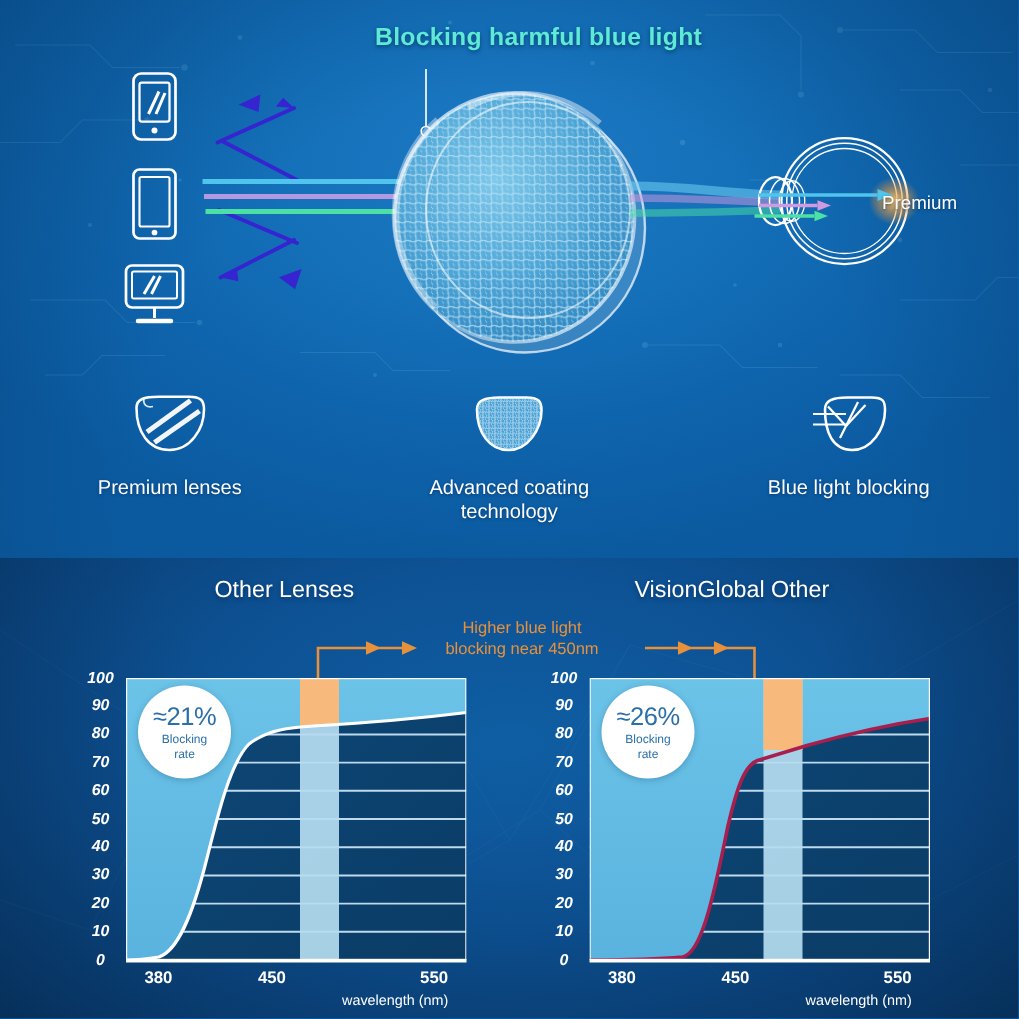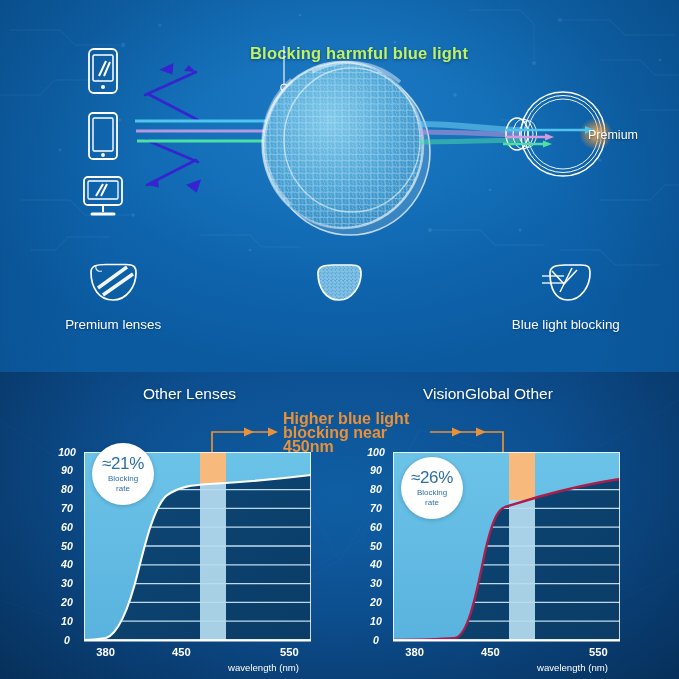--- a/index.html
+++ b/index.html
@@ -23,22 +23,22 @@
   }
   .vig{
     position:absolute;inset:0;
     background:radial-gradient(ellipse 80% 80% at 50% 45%, rgba(0,0,0,0) 45%, rgba(2,30,60,.30) 100%);
     pointer-events:none;
   }
   .circuit{position:absolute;inset:0;opacity:.30;pointer-events:none;}
 
   
   .hero-title{
-    position:absolute;left:250px;top:44px;
-    font-size:16.5px;font-weight:bold;color:#bef264;
+    position:absolute;left:250px;top:16px;
+    font-size:16.5px;font-weight:bold;color:#5eead4;
     letter-spacing:.2px;white-space:nowrap;
     text-shadow:0 1px 3px rgba(0,30,70,.55);
   }
   .callout-line{position:absolute;left:266px;top:46px;width:36px;height:48px;}
 
   .dev{position:absolute;color:#fff;}
   .dev svg{display:block;}
 
   .macula-label{
     position:absolute;left:588px;top:128px;
@@ -62,22 +62,22 @@
   
   .chart-title{
     position:absolute;font-size:15.5px;color:#ffffff;white-space:nowrap;
     text-shadow:0 1px 3px rgba(0,30,70,.5);
   }
   #title-left{left:143px;top:385px;}
   #title-right{left:423px;top:385px;}
 
   .ann-text{
     position:absolute;left:283px;top:412px;width:130px;
-    text-align:left;color:#e8913a;font-weight:bold;
-    font-size:16px;line-height:14px;white-space:pre-line;
+    text-align:center;color:#e8913a;font-weight:normal;
+    font-size:11px;line-height:14px;white-space:pre-line;
   }
 
   .axis-num{
     position:absolute;color:#ffffff;font-size:10.6px;font-weight:bold;
     text-align:center;width:22px;font-style:italic;
   }
   .xtick{
     position:absolute;color:#ffffff;font-size:11.2px;font-weight:bold;
     text-align:center;width:40px;
   }
@@ -289,20 +289,22 @@
           <defs>
             <pattern id="mesh" width="4" height="3.6" patternUnits="userSpaceOnUse">
               <circle cx="1" cy="1" r="1.1" fill="none" stroke="#cfeafb" stroke-width="0.5"></circle>
               <circle cx="3" cy="2.8" r="1.1" fill="none" stroke="#cfeafb" stroke-width="0.5"></circle>
             </pattern>
           </defs>
           <path id="coatShape" d="M6 11 C6 5, 11 3, 21 3 L39 3 C47 3, 49 5.5, 49 11.5 C49 24, 40 38, 27 38 C14 38, 6 26, 6 11 Z" fill="#4ea3d4" stroke="#ffffff" stroke-width="1.7"></path>
           <path d="M6 11 C6 5, 11 3, 21 3 L39 3 C47 3, 49 5.5, 49 11.5 C49 24, 40 38, 27 38 C14 38, 6 26, 6 11 Z" fill="url(#mesh)" stroke="none"></path>
         </svg>
       </div>
+      <div class="feat-label">Advanced coating
+technology</div>
     </div>
 
     <div class="feat">
       <div class="feat-ico">
         <svg width="56" height="42" viewBox="0 0 56 42">
           <path d="M12 11 C12 5, 17 3, 27 3 L43 3 C51 3, 52 5.5, 52 11.5 C52 24, 43 38, 30 38 C17 38, 12 26, 12 11 Z" fill="none" stroke="#ffffff" stroke-width="1.7"></path>
           <line x1="4" y1="14" x2="26" y2="14" stroke="#ffffff" stroke-width="1.3"></line>
           <line x1="4" y1="21" x2="26" y2="21" stroke="#ffffff" stroke-width="1.3"></line>
           <path d="M14 9 L26 22 L22 30" fill="none" stroke="#ffffff" stroke-width="1.5"></path>
           <path d="M26 22 L39 8" fill="none" stroke="#ffffff" stroke-width="1.5"></path>
@@ -382,21 +384,21 @@
 
         <path d="M0,188 C 0,188 10,188 22,186
                  C 34,182 44,160 54,120
                  C 62,88 70,56 82,44
                  C 95,34 110,33 125,32
                  C 160,30 195,27 227,23" fill="none" stroke="#ffffff" stroke-width="2.1"></path>
       </g>
       <rect x="0" y="0" width="227" height="188" fill="none" stroke="#ffffff" stroke-width="1.6"></rect>
     </svg>
   </div>
-  <div class="badge" id="badge-left" style="left:92px;top:443px;width:62px;height:62px;">
+  <div class="badge" id="badge-left" style="left:92px;top:457px;width:62px;height:62px;">
     <div class="pct">≈21%</div>
     <div class="sub" style="white-space:pre-line;">Blocking
 rate</div>
   </div>
 
   <div class="plot" id="plot-right" style="left:393px;top:452px;width:227px;height:188px;">
     <svg width="227" height="188" viewBox="0 0 227 188" preserveAspectRatio="none">
       <defs>
         <linearGradient id="upRgrad" x1="0" y1="0" x2="0" y2="1">
           <stop offset="0%" stop-color="#6bc3e8"></stop>

